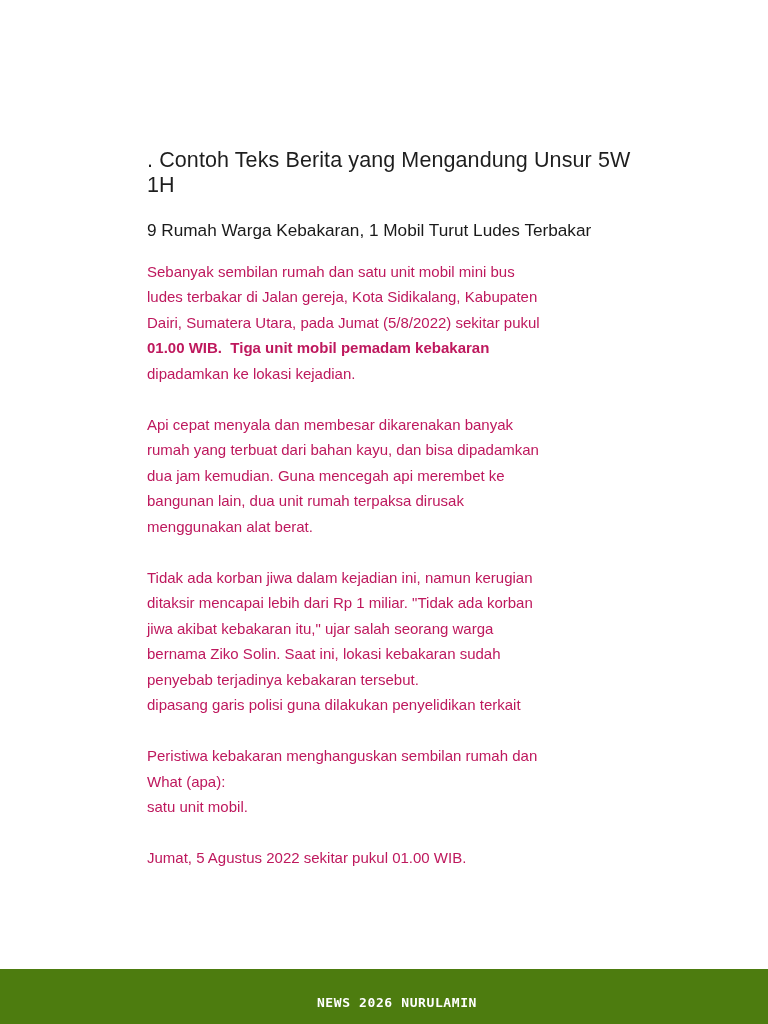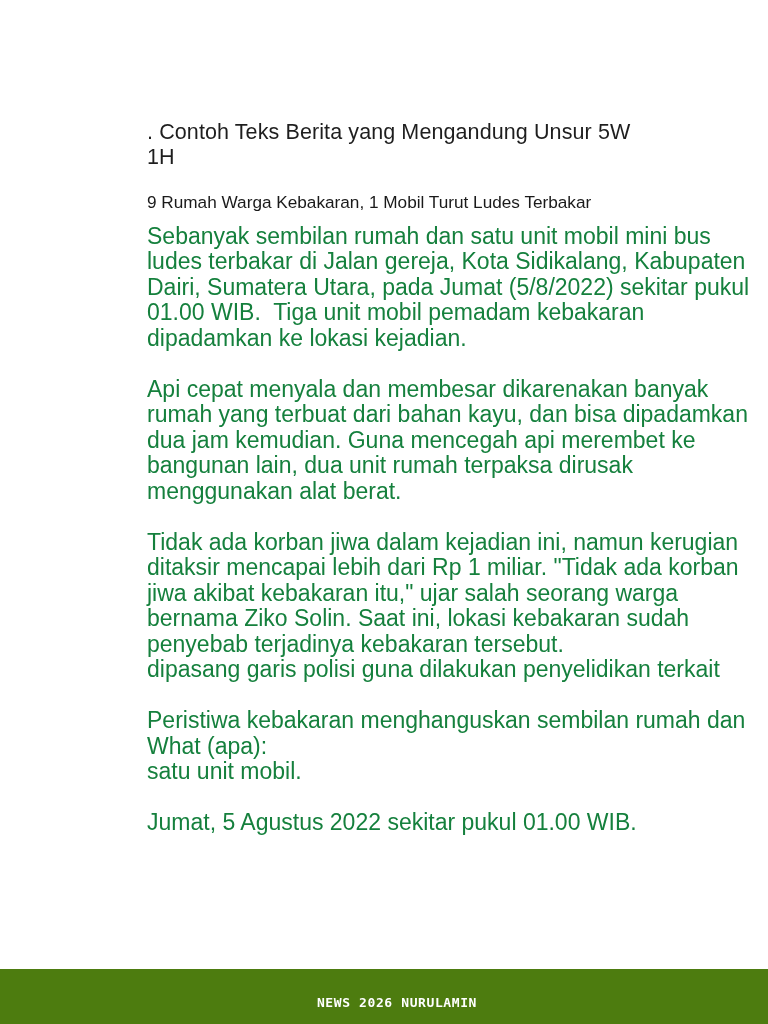--- a/index.html
+++ b/index.html
@@ -11,42 +11,42 @@
       width: 768px;
       height: 1024px;
       position: relative;
       overflow: hidden;
       font-family: "Liberation Sans", sans-serif;
       color: #1a1a1a;
     }
     .doc {
       position: absolute;
       left: 147px;
-      top: 120px;
+      top: 148px;
       width: 520px;
     }
     .doc-title {
       font-size: 21.5px;
       line-height: 25px;
       margin: 0 0 20px 0;
       font-weight: normal;
       color: #1e1e1e;
       letter-spacing: 0.1px;
     }
     .headline {
       font-size: 17.2px;
       line-height: 25.5px;
-      margin: 0 0 8px 0;
+      margin: 0 0 15px 0;
       color: #1a1a1a;
     }
     .para {
-      font-size: 23px;
+      font-size: 15px;
       line-height: 25.5px;
       margin: 0 0 25.5px 0;
-      color: #15803d;
+      color: #be185d;
     }
     .para .line {
       display: block;
       white-space: nowrap;
     }
     .section-label {
       display: block;
     }
     .footer-bar {
       position: absolute;
@@ -77,21 +77,21 @@
     <span class="section-label">. Contoh Teks Berita yang Mengandung Unsur 5W</span>
     <span class="section-label">1H</span>
   </h1>
 
   <div class="headline">9 Rumah Warga Kebakaran, 1 Mobil Turut Ludes Terbakar</div>
 
   <div class="para">
     <span class="line">Sebanyak sembilan rumah dan satu unit mobil mini bus</span>
     <span class="line">ludes terbakar di Jalan gereja, Kota Sidikalang, Kabupaten</span>
     <span class="line">Dairi, Sumatera Utara, pada Jumat (5/8/2022) sekitar pukul</span>
-    <span class="line" style="white-space: pre;">01.00 WIB.  Tiga unit mobil pemadam kebakaran</span>
+    <span class="line" style="white-space: pre; font-weight: bold;">01.00 WIB.  Tiga unit mobil pemadam kebakaran</span>
     <span class="line">dipadamkan ke lokasi kejadian.</span>
   </div>
 
   <div class="para">
     <span class="line">Api cepat menyala dan membesar dikarenakan banyak</span>
     <span class="line">rumah yang terbuat dari bahan kayu, dan bisa dipadamkan</span>
     <span class="line">dua jam kemudian. Guna mencegah api merembet ke</span>
     <span class="line">bangunan lain, dua unit rumah terpaksa dirusak</span>
     <span class="line">menggunakan alat berat.</span>
   </div>

